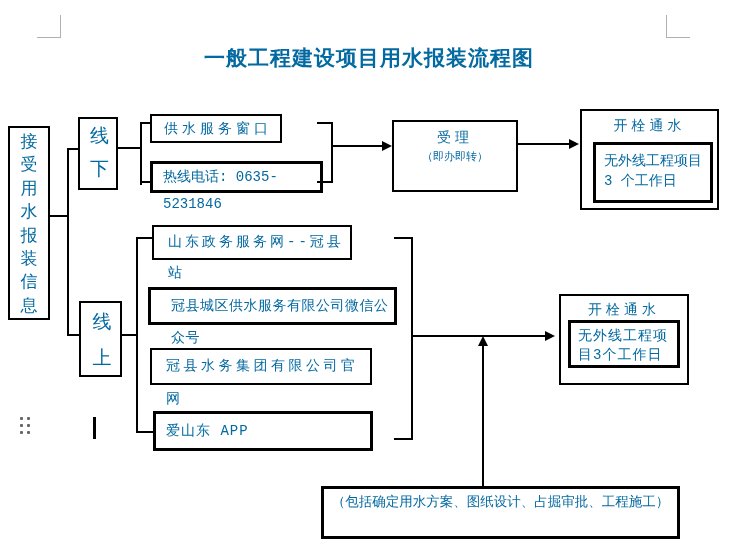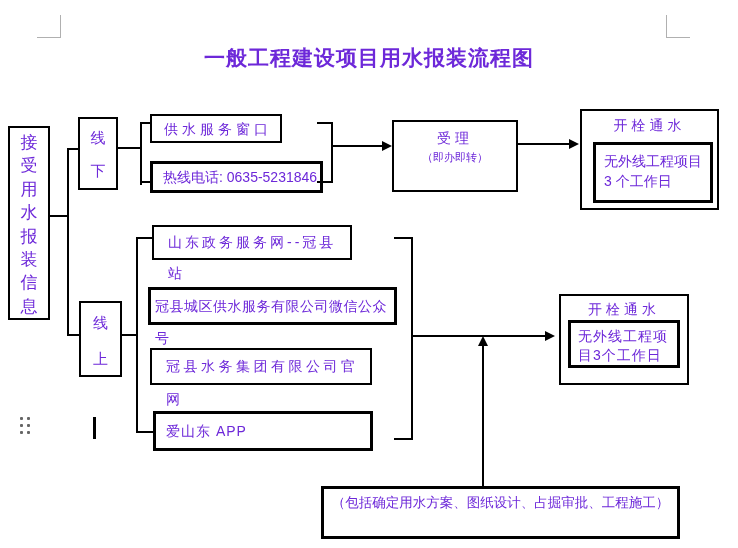--- a/index.html
+++ b/index.html
@@ -1,32 +1,32 @@
 <!DOCTYPE html>
 <html><head>
 <meta charset="utf-8">
 <style>
   html,body{margin:0;padding:0;background:#fff;}
   .page{
     position:relative;width:738px;height:548px;background:#fff;overflow:hidden;
-    font-family:Liberation Sans, sans-serif;color:#6d28d9;
+    font-family:Liberation Mono, monospace;color:#0369a1;
   }
   .title{
     position:absolute;left:0;top:44px;width:738px;text-align:center;
     font-size:21px;font-weight:bold;letter-spacing:1px;margin:0;
   }
   .bx{position:absolute;border:2px solid #000;background:#fff;box-sizing:border-box;font-size:14px;}
   .bx.thick{border-width:3px;}
   .ln{position:absolute;background:#000;}
   .mark{position:absolute;background:#b0b0b0;}
   .ah-r{position:absolute;width:0;height:0;border-top:5px solid transparent;border-bottom:5px solid transparent;border-left:10px solid #000;}
   .ah-u{position:absolute;width:0;height:0;border-left:5px solid transparent;border-right:5px solid transparent;border-bottom:10px solid #000;}
   .vtext{word-break:break-all;text-align:center;margin:0 auto;}
   .recv-inner{width:20px;font-size:17px;line-height:23.4px;padding-top:3px;}
-  .chan-inner{width:16px;font-size:15px;}
+  .chan-inner{width:16px;font-size:19px;}
   .lbl-c{text-align:center;}
   .dots{position:absolute;left:20px;top:417px;width:10px;display:grid;grid-template-columns:3px 3px;grid-column-gap:4px;grid-row-gap:4px;}
   .dots span{width:3px;height:3px;background:#666;border-radius:1px;}
 </style>
 </head>
 <body>
 
 <div class="page">
 
   <div class="mark" style="left:60px;top:15px;width:1px;height:23px;"></div>
@@ -57,21 +57,21 @@
 
   <div class="bx" style="left:580px;top:109px;width:139px;height:101px;">
     <div class="lbl-c" style="margin-top:6px;letter-spacing:4px;">开栓通水</div>
     <div class="bx thick" style="left:11px;top:31px;width:120px;height:61px;padding:6px 0 0 8px;">
       <div style="line-height:20px;">无外线工程项目</div>
       <div style="line-height:21px;">3 个工作日</div>
     </div>
   </div>
 
   <div class="bx" style="left:152px;top:225px;width:200px;height:35px;line-height:31px;letter-spacing:3px;padding-left:14px;">山东政务服务网--冠县站</div>
-  <div class="bx thick" style="left:148px;top:287px;width:249px;height:38px;line-height:32px;letter-spacing:0.5px;padding-left:4px;">冠县城区供水服务有限公司微信公众号</div>
+  <div class="bx thick" style="left:148px;top:287px;width:249px;height:38px;line-height:32px;letter-spacing:0.5px;padding-left:20px;">冠县城区供水服务有限公司微信公众号</div>
   <div class="bx" style="left:150px;top:348px;width:222px;height:37px;line-height:33px;letter-spacing:3.5px;padding-left:14px;">冠县水务集团有限公司官网</div>
   <div class="bx thick" style="left:153px;top:411px;width:220px;height:40px;line-height:34px;letter-spacing:1px;padding-left:10px;">爱山东 APP</div>
 
   <div class="bx" style="left:559px;top:294px;width:130px;height:91px;">
     <div class="lbl-c" style="margin-top:5px;letter-spacing:4px;">开栓通水</div>
     <div class="bx thick" style="left:7px;top:24px;width:112px;height:48px;padding:4px 2px 0 7px;line-height:19px;letter-spacing:1px;word-break:break-all;">无外线工程项目3个工作日</div>
   </div>
 
   <div class="bx thick" style="left:321px;top:486px;width:359px;height:53px;padding-top:4px;">
     <div class="lbl-c" style="font-size:13.5px;line-height:19px;">（包括确定用水方案、图纸设计、占掘审批、工程施工）</div>

